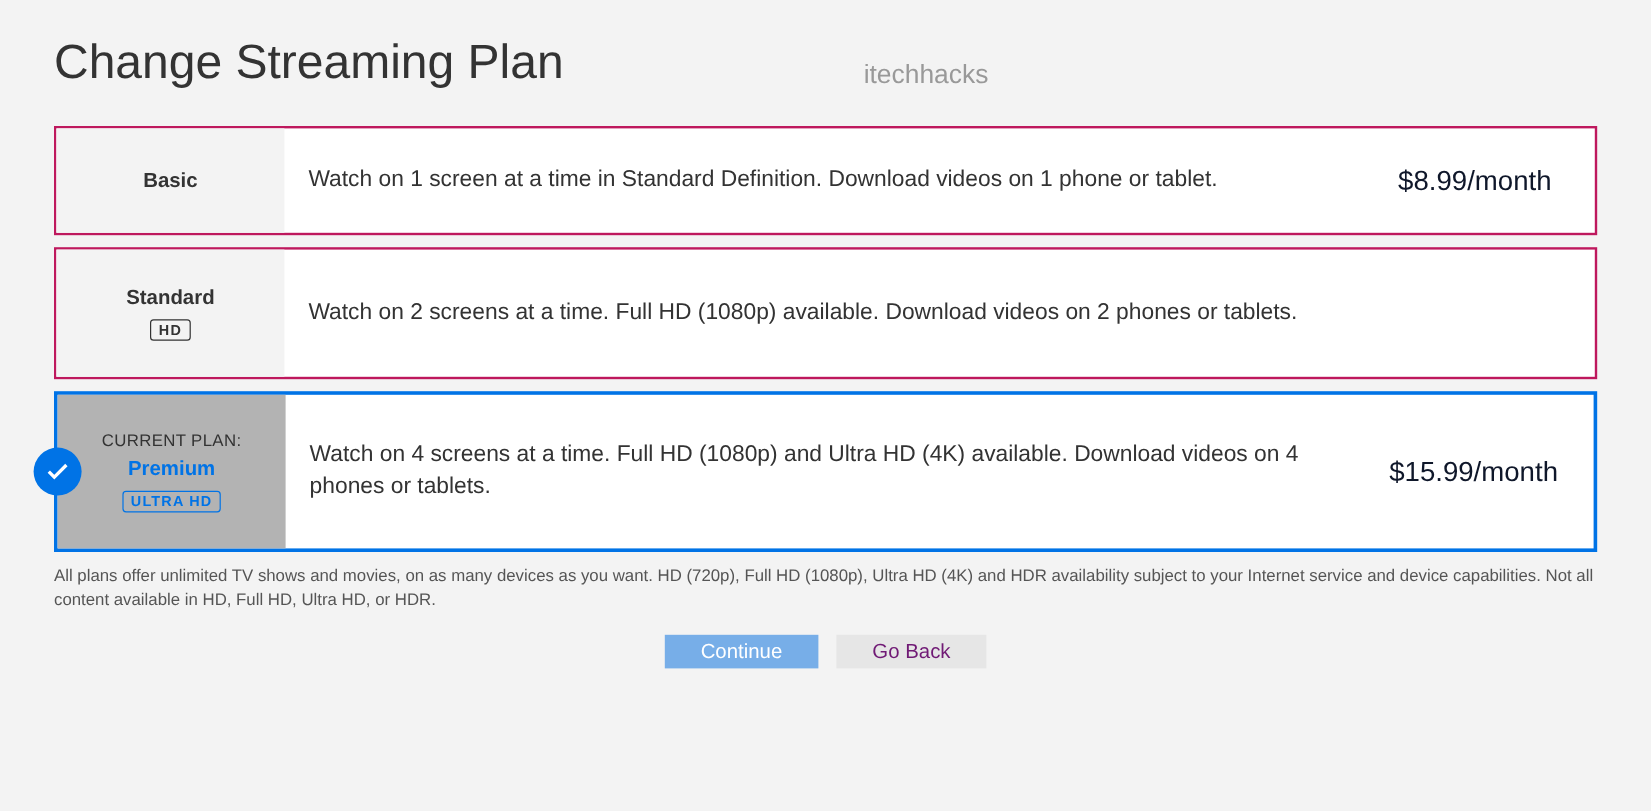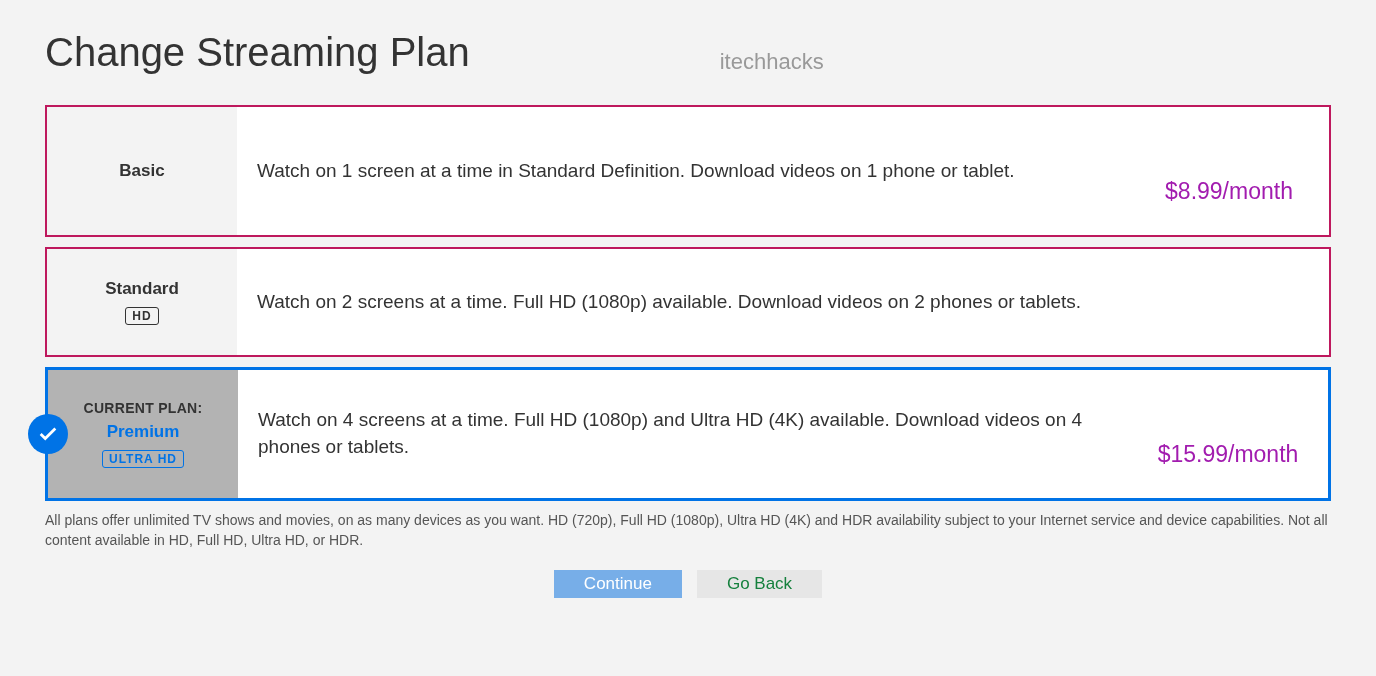--- a/index.html
+++ b/index.html
@@ -43,21 +43,21 @@
   flex-direction: column;
   align-items: center;
   justify-content: center;
   padding: 30px 10px;
 }
 .plan-card.selected .plan-name-cell {
   background: #b3b3b3;
 }
 .current-plan-label {
   font-size: 14px;
-  font-weight: 700;
+  font-weight: 400;
   color: #333;
   letter-spacing: 0.3px;
   margin-bottom: 6px;
 }
 .plan-name {
   font-size: 17px;
   font-weight: 700;
   color: #333;
 }
 .plan-card.selected .plan-name {
@@ -85,23 +85,22 @@
   font-size: 19px;
   color: #333;
   line-height: 1.4;
 }
 .plan-price-cell {
   width: 200px;
   display: flex;
   align-items: center;
   justify-content: center;
   font-size: 23px;
-  color: #a21caf;
+  color: #0f172a;
   padding: 30px 20px;
-  margin-top: 41px;
 }
 .check-badge {
   position: absolute;
   left: -20px;
   top: 50%;
   transform: translateY(-50%);
   width: 40px;
   height: 40px;
   background: #0073e6;
   border-radius: 50%;
@@ -133,21 +132,21 @@
   font-size: 17px;
   border: none;
   cursor: pointer;
 }
 .btn-primary {
   background: #77aee8;
   color: #fff;
 }
 .btn-secondary {
   background: #e6e6e6;
-  color: #15803d;
+  color: #701a75;
 }
 </style>
 </head>
 <body>
 
 <div class="header-row">
   <h1 class="page-title">Change Streaming Plan</h1>
   <div class="watermark">itechhacks</div>
 </div>
 

